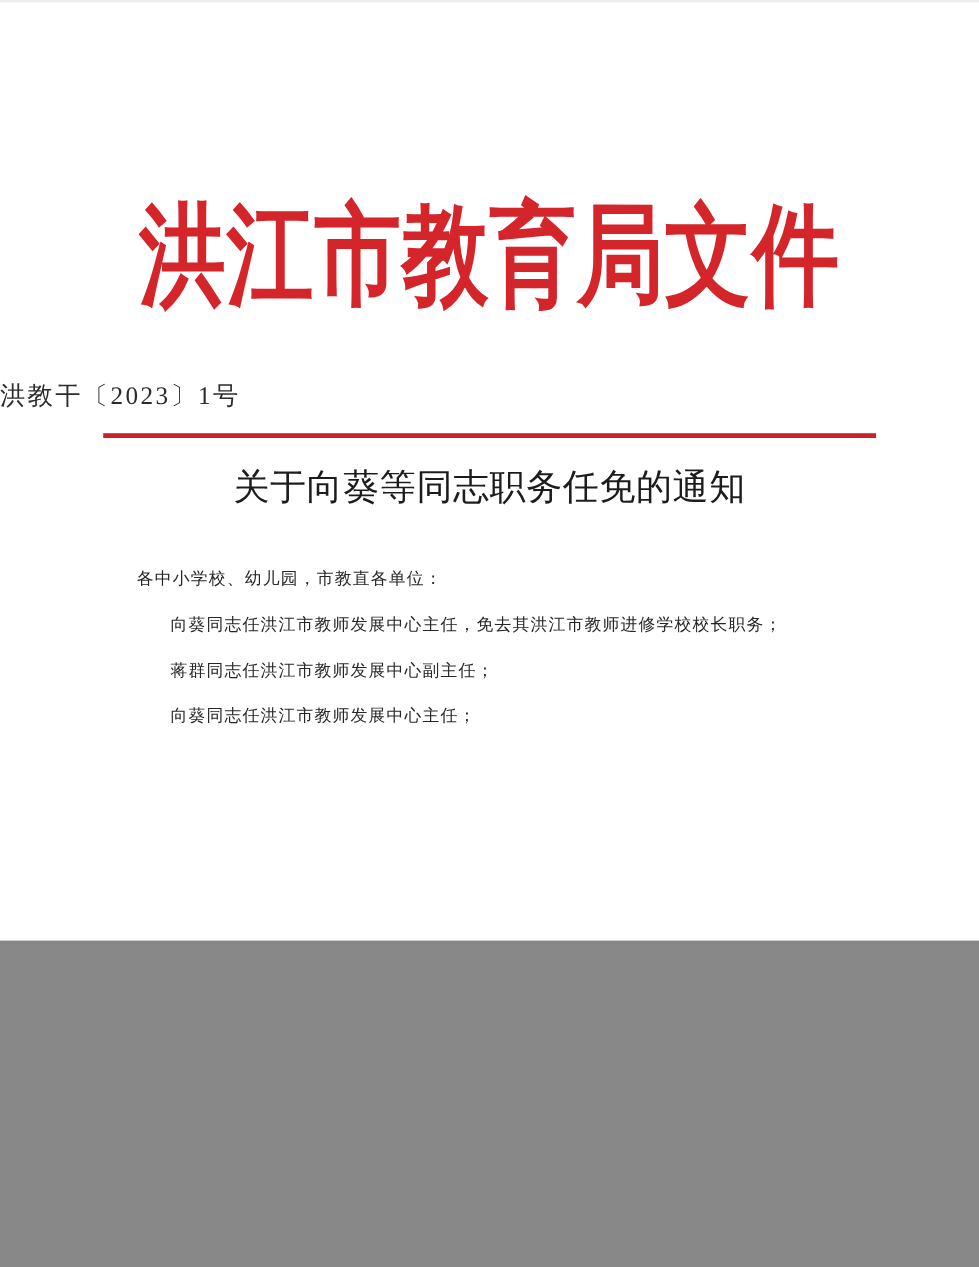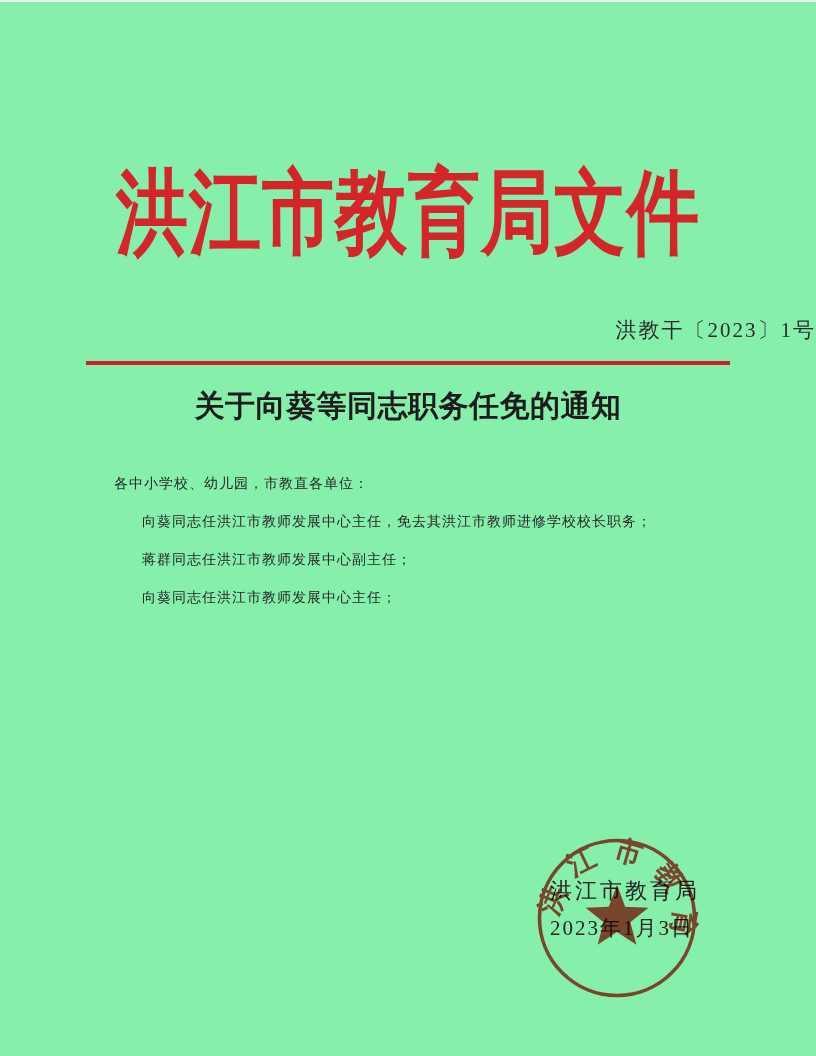--- a/index.html
+++ b/index.html
@@ -1,21 +1,21 @@
 <!DOCTYPE html>
 <html><head>
 <meta charset="utf-8">
 <style>
   html, body { margin: 0; padding: 0; background: #888; }
   .page {
     position: relative;
     width: 816px;
-    height: 1056px;
+    height: 784px;
     margin: 0 auto;
-    background: #86efac;
+    background: #ffffff;
     overflow: hidden;
     font-family: "Liberation Serif", "DejaVu Serif", serif;
     color: #262626;
   }
   .scan-top-edge {
     position: absolute; top: 0; left: 0; right: 0; height: 2px;
     background: #ededed;
   }
   .header-title {
     position: absolute;
@@ -26,36 +26,36 @@
     font-size: 72px;
     letter-spacing: 1px;
     color: #d4252b;
     transform: scaleY(1.28);
     transform-origin: center top;
     white-space: nowrap;
   }
   .doc-number {
     position: absolute;
     top: 316px; left: 0; width: 816px;
-    text-align: right;
+    text-align: left;
     font-size: 21px;
     letter-spacing: 2px;
     color: #2b2b2b;
   }
   .red-line {
     position: absolute;
     top: 361px; left: 86px; width: 644px; height: 4px;
     background: #c9222b;
   }
   .notice-title {
     position: absolute;
     top: 386px; left: 0; width: 816px;
     text-align: center;
     font-family: "Liberation Sans", "DejaVu Sans", sans-serif;
-    font-weight: bold;
+    font-weight: normal;
     font-size: 30px;
     letter-spacing: 0.5px;
     color: #1c1c1c;
   }
   .body-text {
     position: absolute;
     top: 465px; left: 114px; width: 610px;
     font-size: 14px;
     line-height: 38px;
     letter-spacing: 1px;

